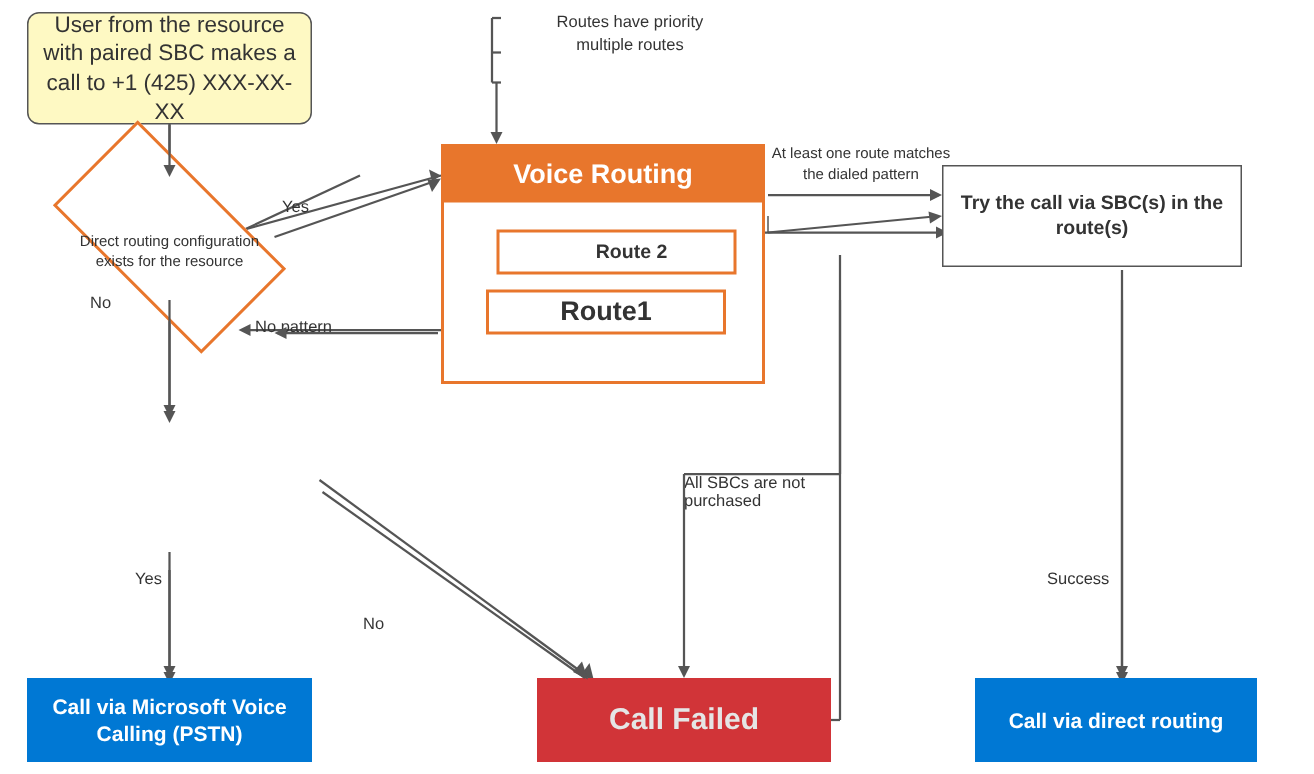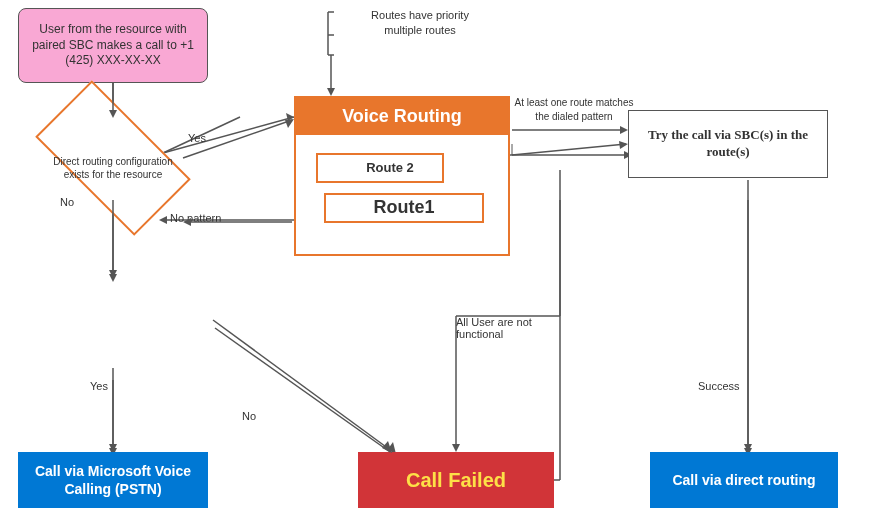--- a/index.html
+++ b/index.html
@@ -38,24 +38,24 @@
     .box-note {
       position: absolute;
       background: #fff;
       border: none;
       font-size: 11px;
       color: #333;
       text-align: center;
       line-height: 1.4;
     }
     .box-start {
-      background: #f9a8d4;
+      background: #fef9c3;
       border: 1.5px solid #555;
       border-radius: 8px;
-      font-size: 12px;
+      font-size: 15px;
       font-weight: 400;
       color: #333;
       text-align: center;
       padding: 6px 8px;
     }
     .diamond {
       position: absolute;
       display: flex;
       align-items: center;
       justify-content: center;
@@ -94,21 +94,21 @@
     }
     .box-blue {
       background: #0078d4;
       color: #fff;
       border: none;
       font-size: 14px;
       font-weight: 600;
     }
     .box-red {
       background: #d13438;
-      color: #fde047;
+      color: #e5e5e5;
       border: none;
       font-size: 20px;
       font-weight: 700;
     }
     .box-try {
       background: #fff;
       border: 1.5px solid #555;
       color: #333;
       font-size: 13px;
       font-weight: 600;
@@ -182,34 +182,34 @@
     <span>Voice Routing</span>
   </div>
 
   <div style="position:absolute; left:294px; top:96px; width:216px; height:160px; border:2px solid #e8762c; background:#fff;">
 
     <div style="background:#e8762c; color:#fff; font-weight:700; font-size:18px; text-align:center; padding:8px 0;">
       <span>Voice Routing</span>
     </div>
 
 
-    <div class="box box-orange-route" style="position:relative; left:20px; top:18px; width:128px; height:30px; font-size:13px;padding-left:20px;">
+    <div class="box box-orange-route" style="position:relative; left:35px; top:18px; width:160px; height:30px; font-size:13px;padding-left:20px;">
       <span>Route 2</span>
     </div>
 
     <div class="box box-orange-route" style="position:relative; left:28px; top:28px; width:160px; height:30px; font-size:18px;">
       <span>Route1</span>
     </div>
   </div>
 
   <div class="box-note" style="left:514px; top:96px; width:120px; font-size:10px;">
     <span>At least one route matches the dialed pattern</span>
   </div>
 
-  <div class="box box-try" style="left:628px; top:110px; width:200px; height:68px;font-family:Liberation Serif, serif;">
+  <div class="box box-try" style="left:628px; top:110px; width:200px; height:68px;">
     <span>Try the call via SBC(s) in the route(s)</span>
   </div>
 
 
   <div class="box box-blue" style="left:18px; top:452px; width:190px; height:56px;">
     <span>Call via Microsoft Voice Calling (PSTN)</span>
   </div>
 
   <div class="box box-red" style="left:358px; top:452px; width:196px; height:56px;">
     <span>Call Failed</span>
@@ -228,21 +228,21 @@
   <div class="label" style="left:170px; top:212px;">
     <span>No pattern</span>
   </div>
   <div class="label" style="left:90px; top:380px;">
     <span>Yes</span>
   </div>
   <div class="label" style="left:242px; top:410px;">
     <span>No</span>
   </div>
   <div class="label" style="left:456px; top:316px; width:110px;">
-    <span>All User are not functional</span>
+    <span>All SBCs are not purchased</span>
   </div>
   <div class="label" style="left:698px; top:380px;">
     <span>Success</span>
   </div>
 
   <svg class="lines-svg" style="z-index:10;">
 
     <line x1="328" y1="12" x2="328" y2="55" stroke="#555" stroke-width="1.5"></line>
     <line x1="328" y1="12" x2="334" y2="12" stroke="#555" stroke-width="1.5"></line>
     <line x1="328" y1="35" x2="334" y2="35" stroke="#555" stroke-width="1.5"></line>

